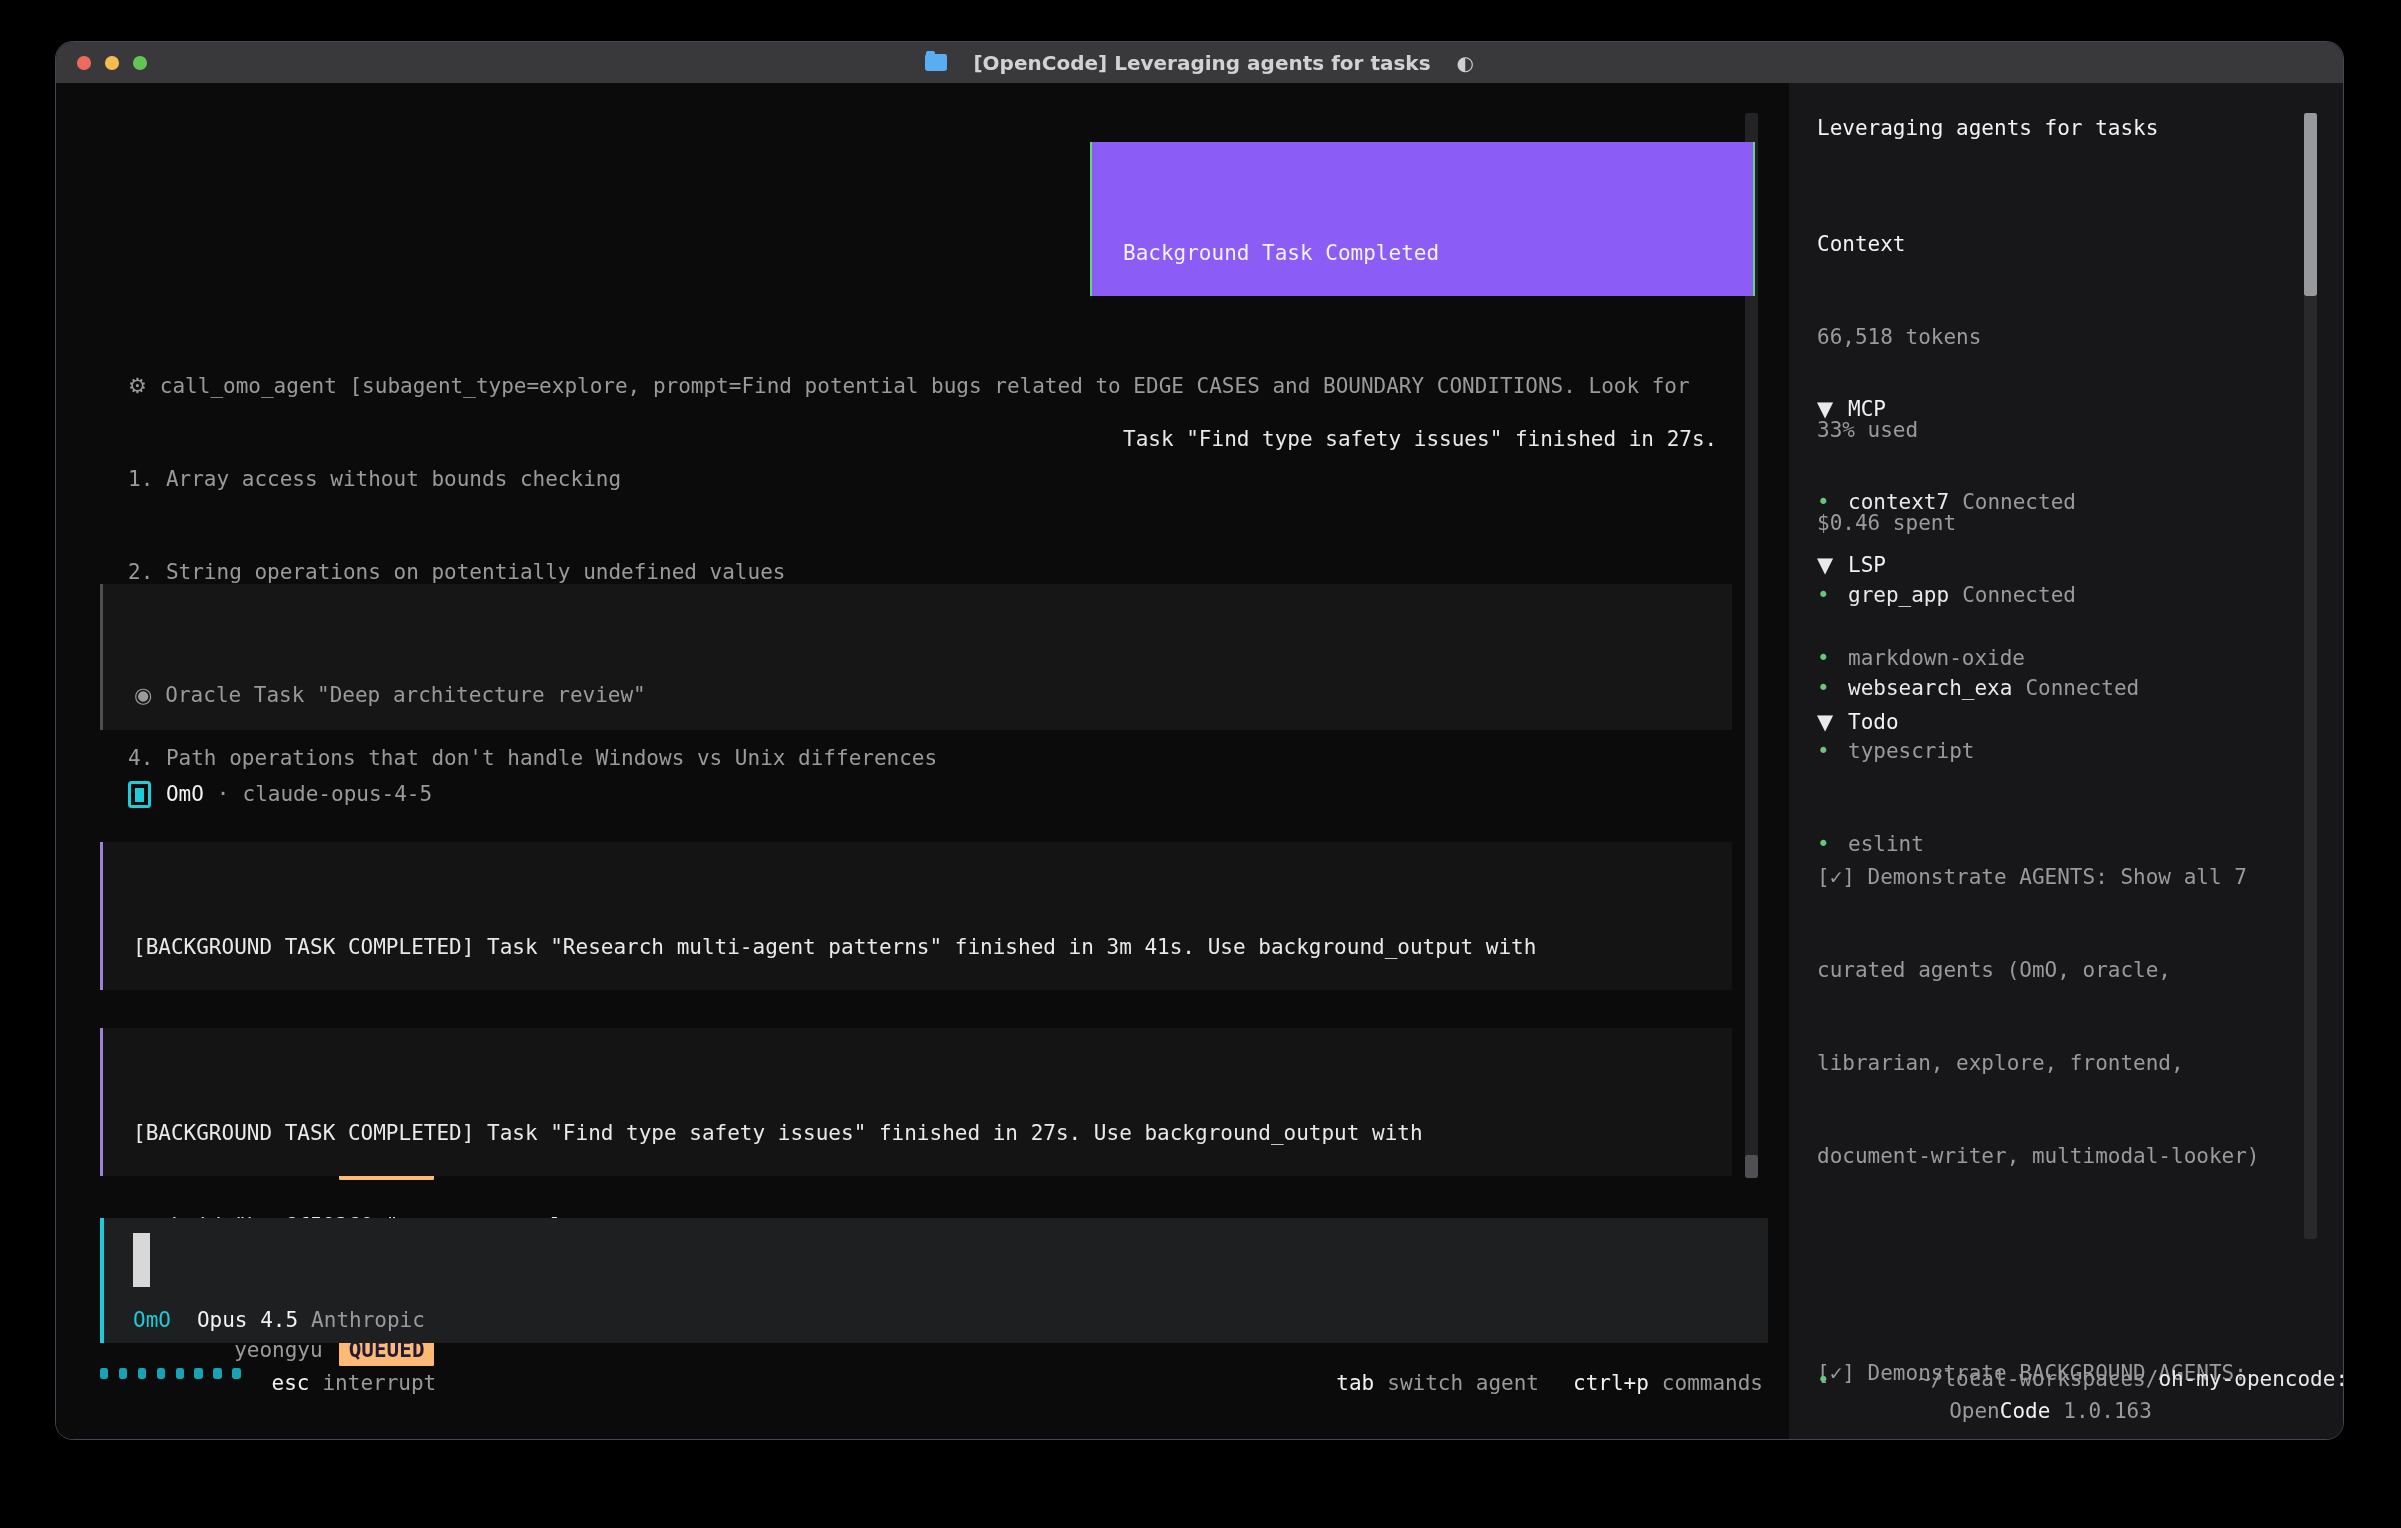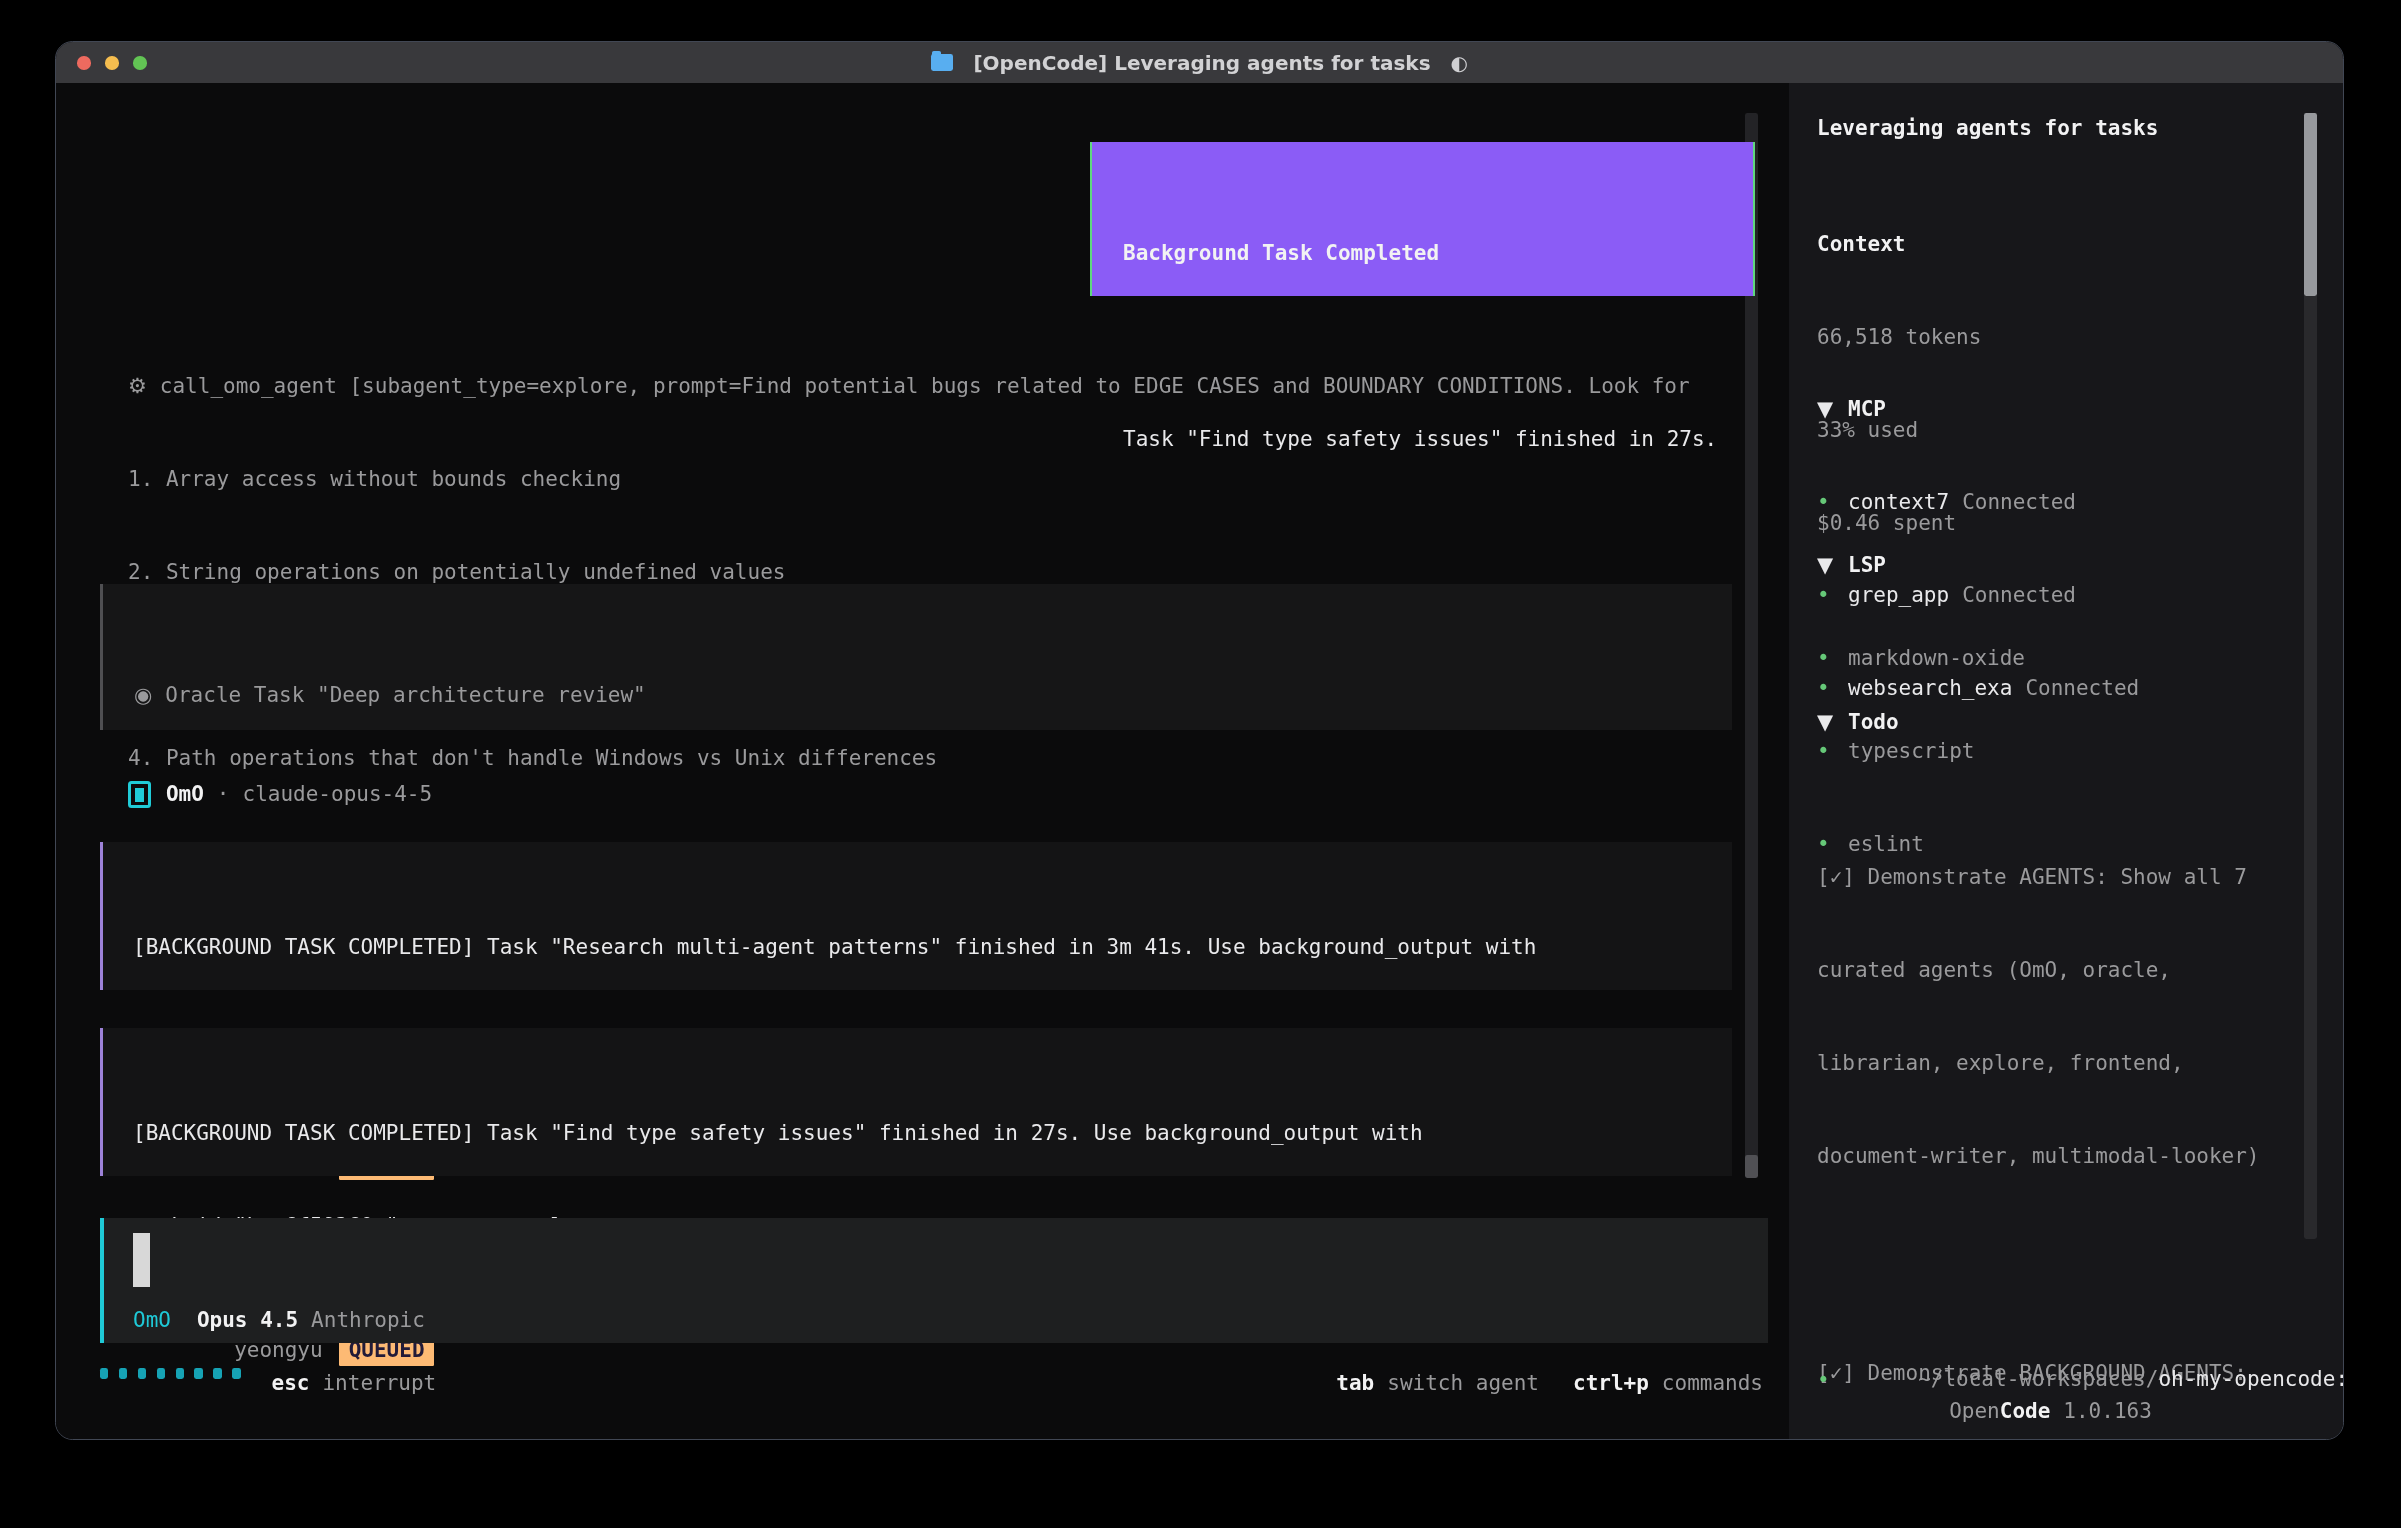--- a/index.html
+++ b/index.html
@@ -1,25 +1,25 @@
 <!DOCTYPE html>
 <html style="font-size:9.5px"><head>
 <meta charset="utf-8">
 <style>
   html,body{margin:0;padding:0;width:2401px;height:1528px;background:#000;overflow:hidden}
   .mono{font-family:"DejaVu Sans Mono",monospace;font-size:21px;line-height:31px;white-space:pre}
   .sans{font-family:"DejaVu Sans","Liberation Sans",sans-serif}
-  .g{color:#9a9a9c}.w{color:#e9e9eb}.bw{color:#f2f2f3;font-weight:bold}.cyan{color:#1fc9d7}
+  .g{color:#9a9a9c}.w{color:#e9e9eb}.bw{color:#f2f2f3;font-weight:normal}.cyan{color:#1fc9d7}
   #window{position:absolute;left:55px;top:41px;width:2289px;height:1399px;background:#0b0b0c;
     border:1.8px solid #414754;border-radius:17.7px;box-sizing:border-box;overflow:hidden}
   #titlebar{position:absolute;left:0;top:0;width:100%;height:41px;background:#39393c;
     border-bottom:0.6px solid #1e1e1f;display:flex;align-items:center;justify-content:center}
   .tl{position:absolute;top:14px;width:13.6px;height:13.6px;border-radius:50%}
   #tl-close{left:21px;background:#ee6a5f}#tl-min{left:49px;background:#f5bd4f}#tl-max{left:77px;background:#62c454}
-  #title-wrap{display:flex;align-items:center;gap:20px;font-size:20px;color:#d2d2d4;font-weight:bold}
+  #title-wrap{display:flex;align-items:center;gap:26px;font-size:20px;color:#d2d2d4;font-weight:bold}
   #folder-icon{width:22.5px;height:16.5px;background:#58aef0;border-radius:2.4px;position:relative}
   #folder-icon::before{content:"";position:absolute;left:0.6px;top:-3.5px;width:9.5px;height:4.7px;background:#58aef0;border-radius:1.8px 1.8px 0 0}
   #main{position:absolute;left:0;top:41px;width:1733px;height:1356px;background:#0b0b0c}
   #sidebar{position:absolute;left:1733px;top:41px;width:554px;height:1356px;background:#17171a}
   .absline{position:absolute}
   .box{position:absolute;box-sizing:border-box}
   #notif{left:1034px;top:59px;width:665px;height:154px;background:#8b5cf6;
     border-left:2.4px solid #5fd87f;border-right:2.4px solid #5fd87f;padding:34px 0 0 31px;z-index:3}
   #oracle-box{left:44px;top:501px;width:1632px;height:146px;background:#161617;border-left:3px solid #4f4f52;padding:34px 0 0 31px}
   .taskbox{left:44px;width:1632px;height:148px;background:#141415;border-left:3.5px solid #9d82d8;padding:28px 0 0 30px}

